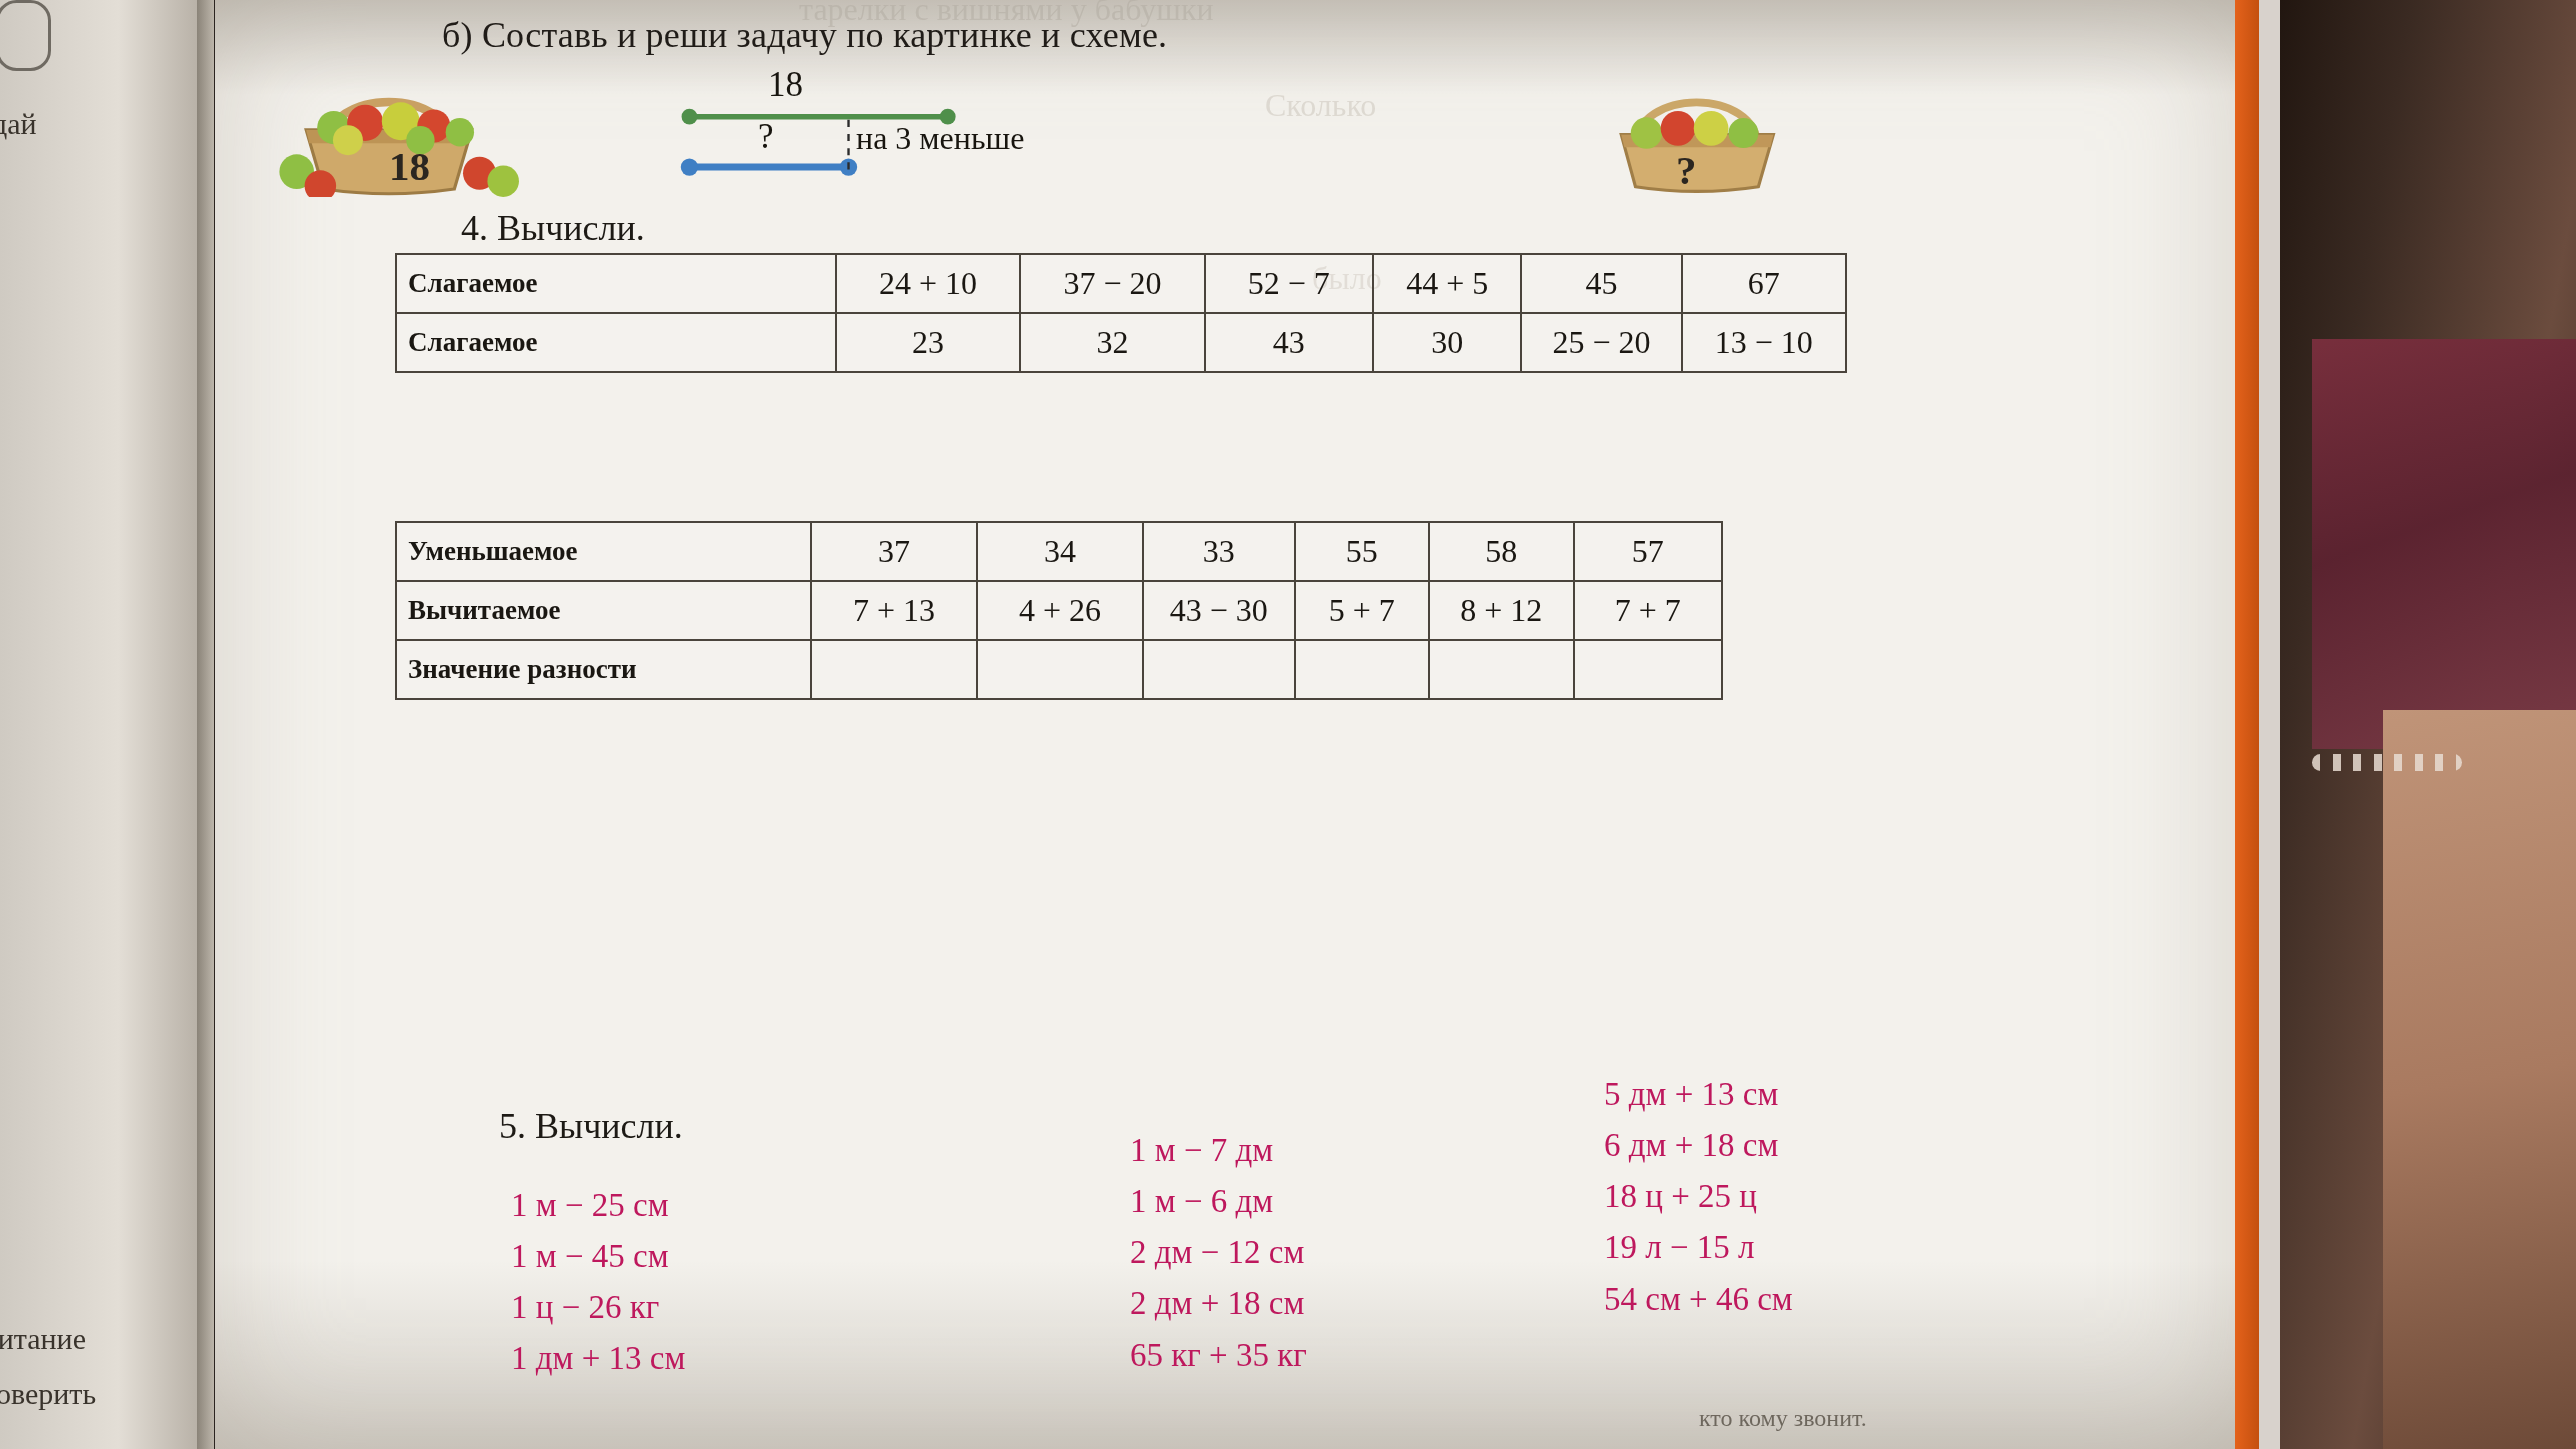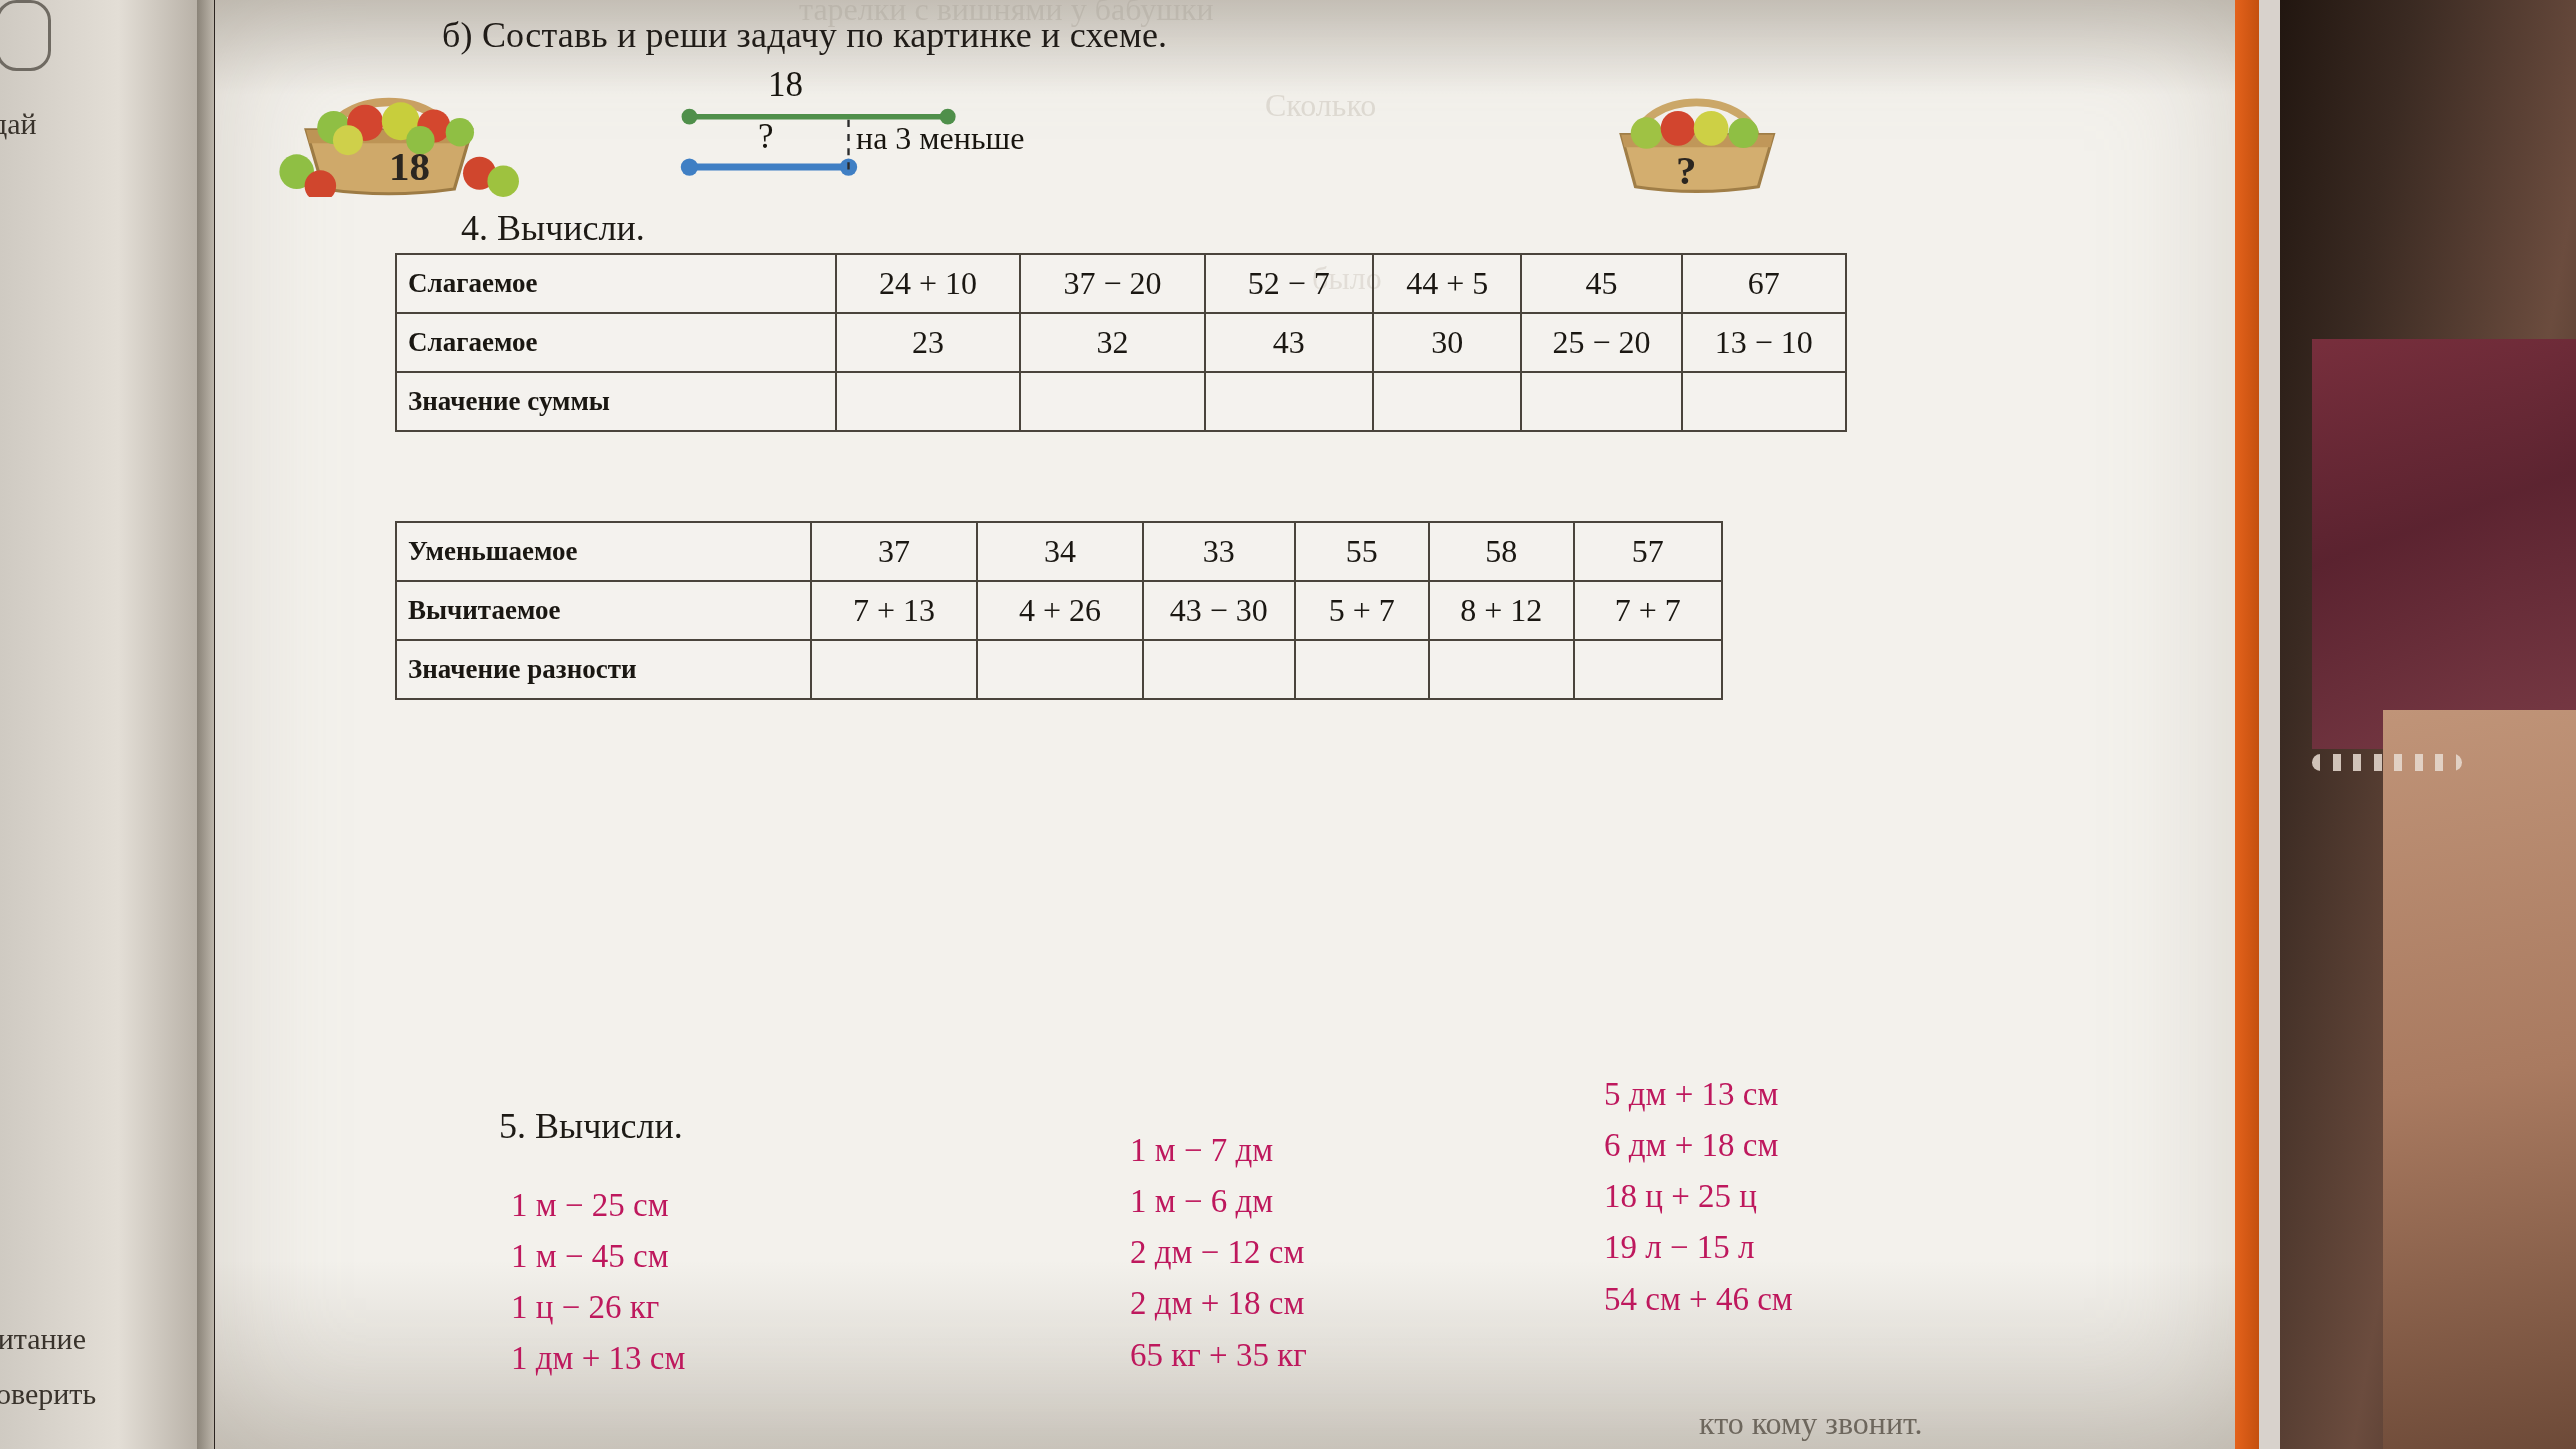--- a/index.html
+++ b/index.html
@@ -179,21 +179,21 @@
     white-space: nowrap;
   }
 
   
   .t5-title { position: absolute; font-size: 36px; color: #1d1a15; }
   .expr-col { position: absolute; font-size: 33px; color: #be185d; line-height: 1.55; }
   .expr-col div { white-space: nowrap; }
 
   .faded-bottom {
     position: absolute;
-    font-size: 32px;
+    font-size: 24px;
     color: #5d564c;
     opacity: 0.85;
     white-space: nowrap;
   }
   .ghost {
     position: absolute;
     color: #cdc7bd;
     font-size: 32px;
     opacity: 0.55;
     white-space: nowrap;
@@ -299,29 +299,20 @@
         </tr>
         <tr>
           <td class="rowhead" style="height:57px;">Слагаемое</td>
           <td>23</td>
           <td>32</td>
           <td>43</td>
           <td>30</td>
           <td>25 − 20</td>
           <td>13 − 10</td>
         </tr>
-        <tr>
-          <td class="rowhead" style="height:57px;">Значение суммы</td>
-          <td></td>
-          <td></td>
-          <td></td>
-          <td></td>
-          <td></td>
-          <td></td>
-        </tr>
       </tbody>
         </table>
 
       <table class="calc" style="left:180px; top:521px; width:1328px;padding-left:39px;">
         <tbody>
             <tr>
           <td class="rowhead" style="width:426px; height:57px;">Уменьшаемое</td>
           <td style="width:182px;">37</td>
           <td style="width:182px;">34</td>
           <td style="width:166px;">33</td>

